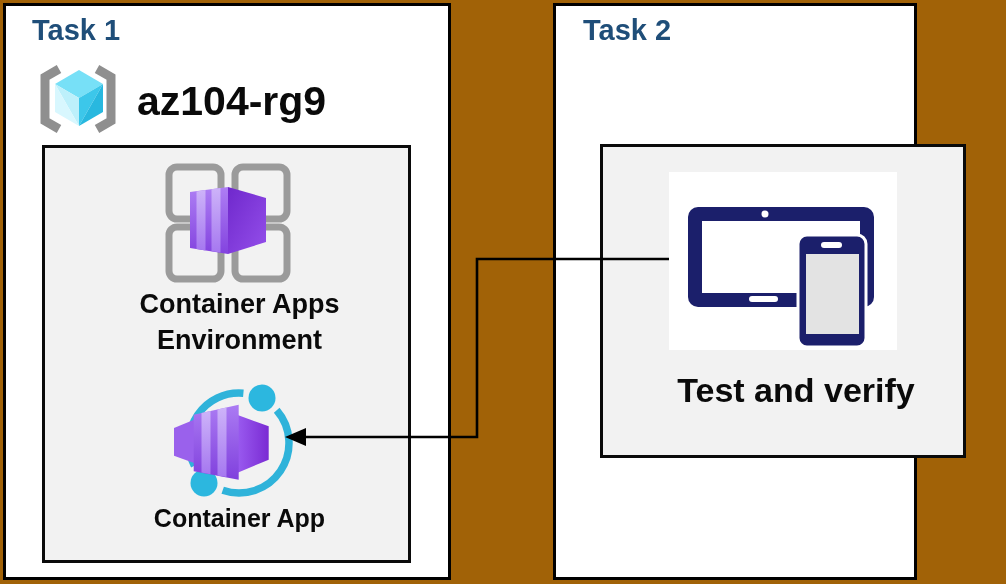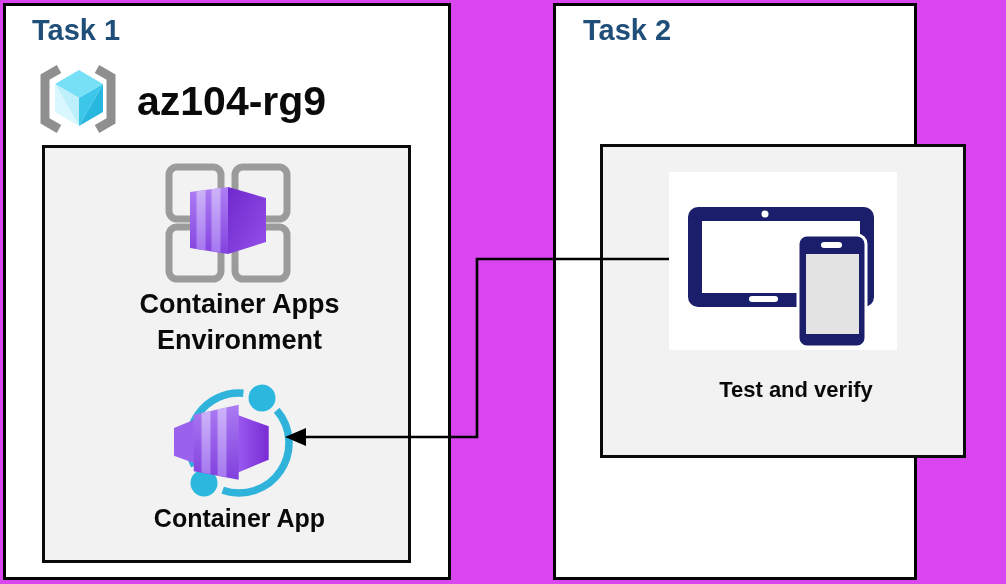--- a/index.html
+++ b/index.html
@@ -1,33 +1,33 @@
 <!DOCTYPE html>
 <html><head>
 <meta charset="utf-8">
 <style>
   html,body{margin:0;padding:0;background:#ffffff;}
   .canvas{
-    position:relative;width:1006px;height:584px;background:#d946ef;
+    position:relative;width:1006px;height:584px;background:#a16207;
     font-family:"Liberation Sans",sans-serif;overflow:hidden;
   }
   .task-box{position:absolute;top:3px;height:577px;border:3px solid #000;background:#fff;box-sizing:border-box;}
   .task1-box{left:3px;width:448px;}
   .task2-box{left:553px;width:364px;}
   .task-title{position:absolute;font-size:29px;font-weight:700;color:#1F4E79;line-height:34px;white-space:nowrap;}
   .title1{left:26px;top:7px;}
   .title2{left:27px;top:7px;}
   .inner-box{position:absolute;background:#F2F2F2;border:3px solid #0a0a0a;box-sizing:border-box;}
   .task1-inner{left:36px;top:139px;width:369px;height:418px;}
   .task2-inner{left:44px;top:138px;width:366px;height:314px;}
   .abs{position:absolute;}
   .node-label{position:absolute;left:0;right:0;text-align:center;font-weight:700;color:#0a0a0a;margin-left:26px;}
   .env-label{top:138px;font-size:27px;line-height:36px;padding:0 18px;}
   .app-label{top:353px;font-size:25px;line-height:34px;}
-  .test-label{top:226px;font-size:22px;line-height:34px;}
+  .test-label{top:226px;font-size:34px;line-height:34px;}
   .rg-label{position:absolute;left:131px;top:72px;font-size:41px;font-weight:700;color:#0a0a0a;white-space:nowrap;}
   .white-plate{position:absolute;left:66px;top:25px;width:228px;height:178px;background:#ffffff;}
   .overlay{position:absolute;left:0;top:0;width:1006px;height:584px;pointer-events:none;z-index:9;}
 </style>
 </head>
 <body>
 
 <div class="canvas">
 
   <div class="task-box task1-box">

